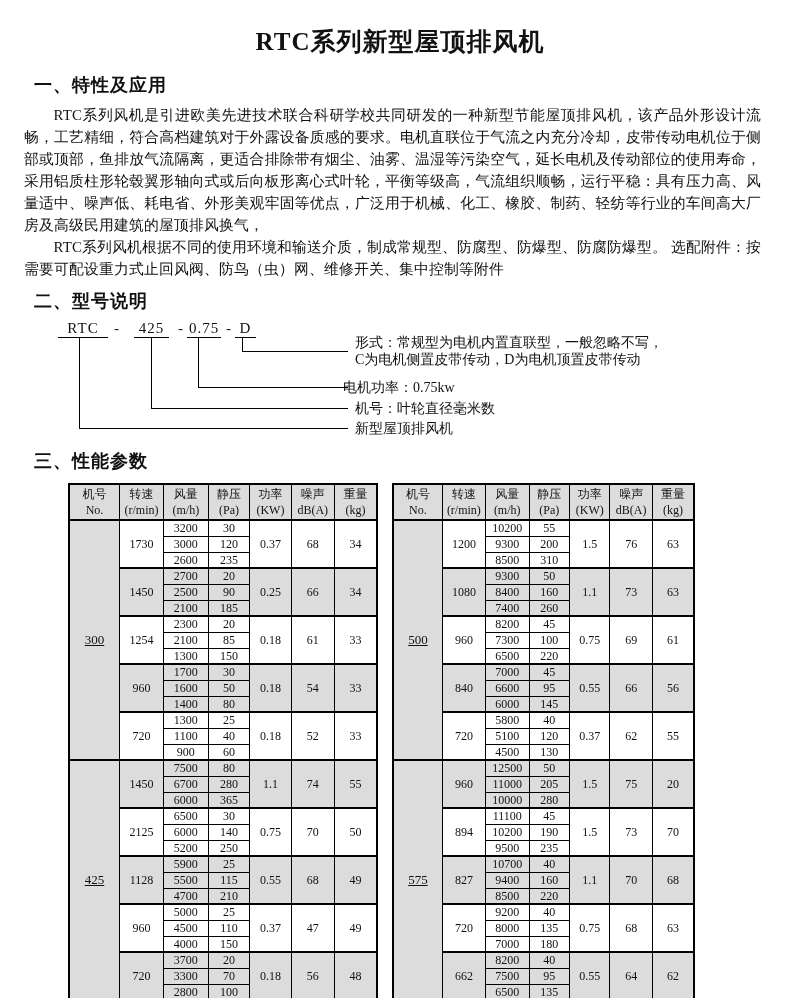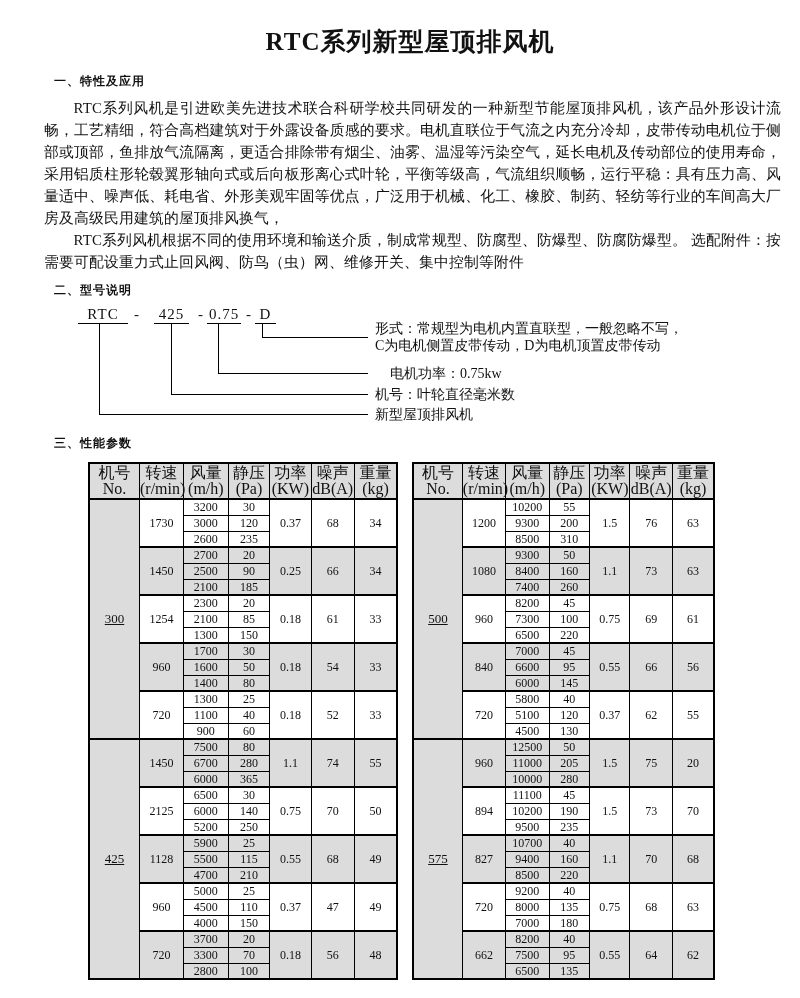--- a/index.html
+++ b/index.html
@@ -1,25 +1,25 @@
 <!DOCTYPE html>
 <html><head>
 <meta charset="utf-8">
 <style>
   * { margin:0; padding:0; box-sizing:border-box; }
   html,body { background:#ffffff; }
   body { width:800px; height:998px; overflow:hidden; color:#111;
          font-family:"Liberation Serif","DejaVu Serif",serif; }
-  .page { position:relative; width:800px; height:998px; background:#fff;padding-left:20px; }
+  .page { position:relative; width:800px; height:998px; background:#fff; }
 
   .doc-title { text-align:center; padding-top:25px; font-size:25px; font-weight:bold;
                letter-spacing:1px; font-family:"Liberation Serif","DejaVu Serif",serif; }
 
   h2.sec-heading { font-family:"Liberation Sans","DejaVu Sans",sans-serif;
-                   font-size:12px; font-weight:bold; margin-left:34px; letter-spacing:1px; }
+                   font-size:18px; font-weight:bold; margin-left:34px; letter-spacing:1px; }
   #h-sec1 { margin-top:15px; }
   #h-sec2 { margin-top:9px; }
   #h-sec3 { margin-top:3px; }
 
   p.body-par { width:737px; margin-left:24px; font-size:14.8px; line-height:22px;
                text-align:justify; text-indent:2em; letter-spacing:0.2px; }
   #par1 { margin-top:7px; }
 
   
   .diagram { position:relative; height:126px; margin:7px 0 0 58px; font-size:15px; }
@@ -33,21 +33,21 @@
 
   
   .tables-row { display:flex; gap:14px; margin:10px 0 0 68px; align-items:flex-start; }
   table.perf { border-collapse:collapse; table-layout:fixed; border:2px solid #000;
                font-size:12px; text-align:center; }
   #tbl-left { width:310px; }
   #tbl-right { width:303px; }
   table.perf th, table.perf td { border:1px solid #000; padding:0; vertical-align:middle;
                height:16px; line-height:14px; font-weight:normal; }
   table.perf th { background:#dcdcdc; height:36px; }
-  table.perf th div { line-height:16px; font-size:16px; }
+  table.perf th div { line-height:16px; font-size:12px; }
   td.shade { background:#dcdcdc; }
   td.model-cell { background:#dcdcdc; font-size:13px;text-decoration:underline; }
   tr.grp-start > td { border-top:2px solid #000; }
   tr.sec-start > td { border-top:2px solid #000; }
 </style>
 </head>
 <body>
 
 <div class="page">
 
@@ -75,21 +75,21 @@
     <div class="hline" style="left:93px;top:88px;width:197px"></div>
     <div class="vline" style="left:140px;top:18px;height:49px"></div>
     <div class="hline" style="left:140px;top:67px;width:150px"></div>
     <div class="vline" style="left:184px;top:18px;height:13px"></div>
     <div class="hline" style="left:184px;top:31px;width:106px"></div>
 
     <div class="d-label" style="left:297px;top:14px">
       <div>形式：常规型为电机内置直联型，一般忽略不写，</div>
       <div>C为电机侧置皮带传动，D为电机顶置皮带传动</div>
     </div>
-    <div class="d-label" style="left:312px;top:59px">电机功率：0.75kw</div>
+    <div class="d-label" style="left:285px;top:59px">电机功率：0.75kw</div>
     <div class="d-label" style="left:297px;top:80px">机号：叶轮直径毫米数</div>
     <div class="d-label" style="left:297px;top:100px">新型屋顶排风机</div>
   </div>
 
   <h2 class="sec-heading" id="h-sec3">三、性能参数</h2>
 
   <div class="tables-row">
     <table class="perf" id="tbl-left">
         <colgroup>
           <col style="width: 16.4%;">

